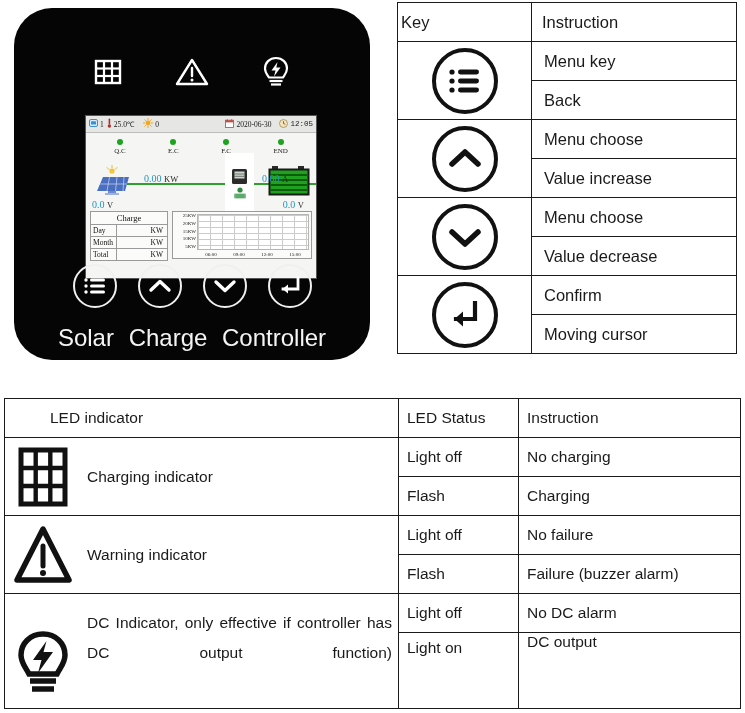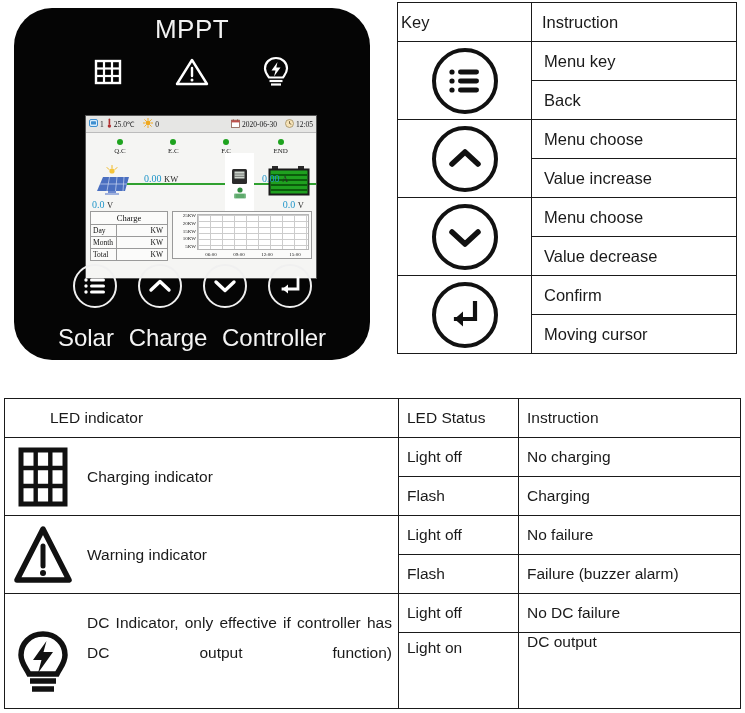--- a/index.html
+++ b/index.html
@@ -272,21 +272,20 @@
   .ind-icon { width: 64px; flex: none; display:flex; justify-content:center; }
   .ind-text { flex: 1; font-size: 15.5px; }
   .ind-text.justify { text-align: justify; text-align-last: left; line-height: 1.95; }
   .ind-text.justify::after { content: ""; display: inline-block; width: 100%; }
 </style>
 </head>
 <body>
 
 <div id="device-panel">
 
-  <div id="device-title">MPPT</div>
 
   <div id="device-led-row">
     <div class="dev-led">
       <svg width="30" height="30" viewBox="0 0 30 30">
         <rect x="3" y="4" width="24" height="22" fill="none" stroke="#fff" stroke-width="2.4"></rect>
         <line x1="11" y1="4" x2="11" y2="26" stroke="#fff" stroke-width="2.2"></line>
         <line x1="19" y1="4" x2="19" y2="26" stroke="#fff" stroke-width="2.2"></line>
         <line x1="3" y1="11.5" x2="27" y2="11.5" stroke="#fff" stroke-width="2.2"></line>
         <line x1="3" y1="19" x2="27" y2="19" stroke="#fff" stroke-width="2.2"></line>
       </svg>
@@ -352,21 +351,21 @@
         <span>
           <svg width="9" height="9" viewBox="0 0 9 9">
               <rect x="0.5" y="1.2" width="8" height="7.2" fill="#fff" stroke="#8a5a4a" stroke-width="0.8"></rect>
               <rect x="0.5" y="1.2" width="8" height="2.2" fill="#c0514d"></rect>
               <line x1="2.3" y1="0.3" x2="2.3" y2="2" stroke="#8a5a4a" stroke-width="0.9"></line>
               <line x1="6.6" y1="0.3" x2="6.6" y2="2" stroke="#8a5a4a" stroke-width="0.9"></line>
             </svg>
         </span>
         <span>2020-06-30</span>
       </span>
-      <span class="sb-item" style="margin-left:5px;margin-right:3px;">
+      <span class="sb-item" style="margin-left:5px;margin-right:3px;font-family:Liberation Mono, monospace;">
         <span>
           <svg width="9" height="9" viewBox="0 0 9 9">
               <circle cx="4.5" cy="4.5" r="4" fill="#f6e3b8" stroke="#a08b5e" stroke-width="0.8"></circle>
               <line x1="4.5" y1="4.5" x2="4.5" y2="2.2" stroke="#5c4a2a" stroke-width="0.8"></line>
               <line x1="4.5" y1="4.5" x2="6.3" y2="5.3" stroke="#5c4a2a" stroke-width="0.8"></line>
             </svg>
         </span>
         <span>12:05</span>
       </span>
     </div>
@@ -677,20 +676,20 @@
             <path d="M27 4 C40 4 49 13.5 49 25 C49 33 44 38 41 44 L13 44 C10 38 5 33 5 25 C5 13.5 14 4 27 4 Z" fill="none" stroke="#111" stroke-width="5.5"></path>
             <line x1="14" y1="51" x2="40" y2="51" stroke="#111" stroke-width="5.5"></line>
             <line x1="16" y1="59" x2="38" y2="59" stroke="#111" stroke-width="5.5"></line>
             <path d="M30.5 11 L17 30 L25.5 30 L22 43 L37 22 L27.5 22 Z" fill="#111"></path>
           </svg>
         </span>
         <span class="ind-text justify">DC Indicator, only effective if controller has DC output function)</span>
       </div>
     </td>
     <td class="col-stat">Light off</td>
-    <td class="col-instr">No DC failure</td>
+    <td class="col-instr">No DC alarm</td>
   </tr>
   <tr>
     <td class="col-stat" style="height:76px;vertical-align:top;padding-top:6px;">Light on</td>
     <td class="col-instr" style="height:76px;vertical-align:top;padding-top:0;">DC output</td>
   </tr>
 </tbody>
   </table>
 
 </body></html>

